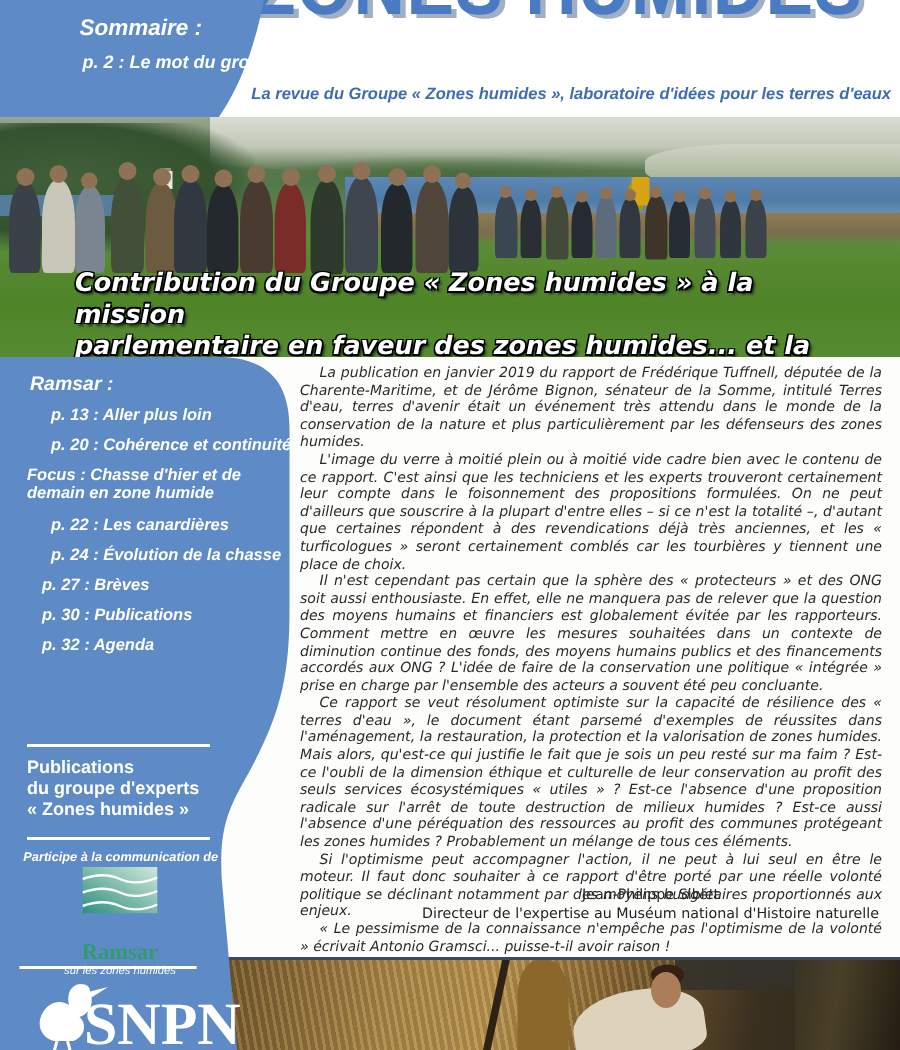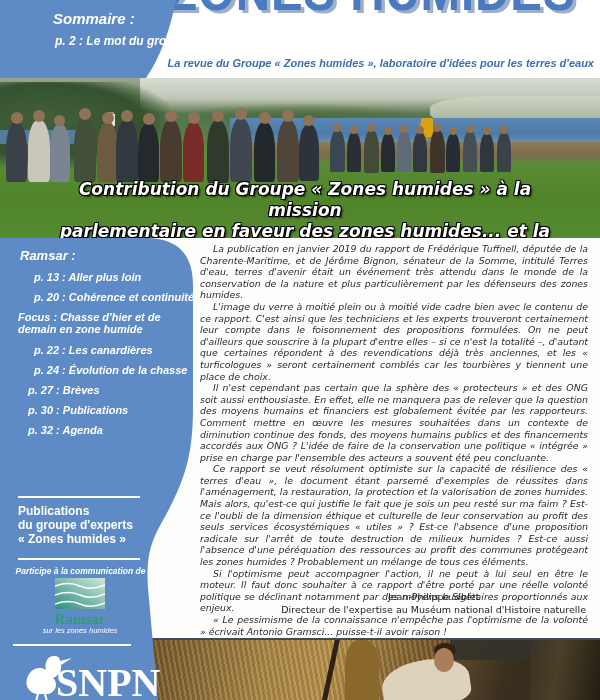--- a/index.html
+++ b/index.html
@@ -39,42 +39,42 @@
   .lake2{position:absolute;left:0;top:52px;width:80px;height:14px;background:#5d87b4;opacity:.8;}
   .shore{position:absolute;left:250px;top:64px;width:350px;height:22px;
      background:linear-gradient(180deg,#8d7b55 0%,#7c6e4c 60%,rgba(95,130,50,0) 100%);}
   .house{position:absolute;left:106px;top:36px;width:9px;height:12px;background:#e8e6de;
      box-shadow:0 -3px 0 -1px #9a8e80;}
   .digger{position:absolute;left:421px;top:40px;width:12px;height:19px;background:#d9a414;
      border-radius:2px;box-shadow:-3px 4px 0 -1px #b78a10;}
   .crowd{position:absolute;left:0;top:0;width:600px;height:160px;}
   .person{position:absolute;border-radius:45% 45% 10% 10%;}
   .person .head{position:absolute;left:22%;border-radius:50%;background:#8f7156;}
-  .headline{position:absolute;left:50px;top:101px;width:510px;text-align:center;z-index:5;
+  .headline{position:absolute;left:50px;top:101px;width:510px;z-index:5;
      color:#fff;font-size:17px;font-weight:bold;font-style:italic;line-height:21px;
      font-family:"DejaVu Sans",sans-serif;
      text-shadow:-1px -1px 0 #000,1px -1px 0 #000,-1px 1px 0 #000,1px 1px 0 #000,2px 2px 2px rgba(0,0,0,.7);}
 
   
   .sidebar-shape{position:absolute;left:0;top:238px;z-index:2;}
   .aside{position:absolute;left:0;top:238px;width:200px;height:462px;z-index:3;color:#fff;}
   .dossier-heading{margin:10px 0 8px 20px;font-size:13px;font-weight:bold;font-style:italic;}
   ul.toc{list-style:none;margin:0;padding:0;}
   ul.toc li{font-size:11px;font-weight:bold;font-style:italic;margin:0 0 8px 34px;line-height:12px;}
   ul.toc li.top{margin-left:28px;}
   ul.toc li.focus{margin-left:18px;width:152px;margin-bottom:9px;}
   .rule{position:absolute;left:18px;width:122px;height:2px;background:#fff;}
   .rule1{top:258px;} .rule2{top:320px;} .rule3{top:406px;left:13px;width:118px;}
   .publication{position:absolute;left:18px;top:266px;font-size:12px;font-weight:bold;line-height:14px;}
   .participe{position:absolute;left:8px;top:328px;width:145px;text-align:center;
      font-size:8.5px;font-weight:bold;font-style:italic;}
   .ramsar{position:absolute;left:0;top:340px;width:160px;text-align:center;}
   .ramsar-box{display:block;margin:0 auto;}
   .ramsar-name{font-size:15px;font-family:"Liberation Serif",serif;font-weight:bold;
-     color:#2f9b6e;line-height:14px;margin-top:3px;}
+     color:#2f9b6e;line-height:14px;margin-top:19px;}
   .ramsar-sub{font-size:7.5px;font-style:italic;color:#fff;line-height:9px;}
   .snpn{position:absolute;left:22px;top:412px;}
 
   
   .article{position:absolute;left:200px;top:243px;width:388px;z-index:1;
      font-family:"DejaVu Sans",sans-serif;font-style:italic;font-size:9.4px;
      line-height:11.6px;color:#2a2a2a;text-align:justify;}
   .article p{margin:0;text-indent:13px;}
   .signature{position:absolute;right:14px;top:591px;text-align:center;color:#222;
      font-size:9.5px;line-height:12.5px;font-family:"DejaVu Sans",sans-serif;}

